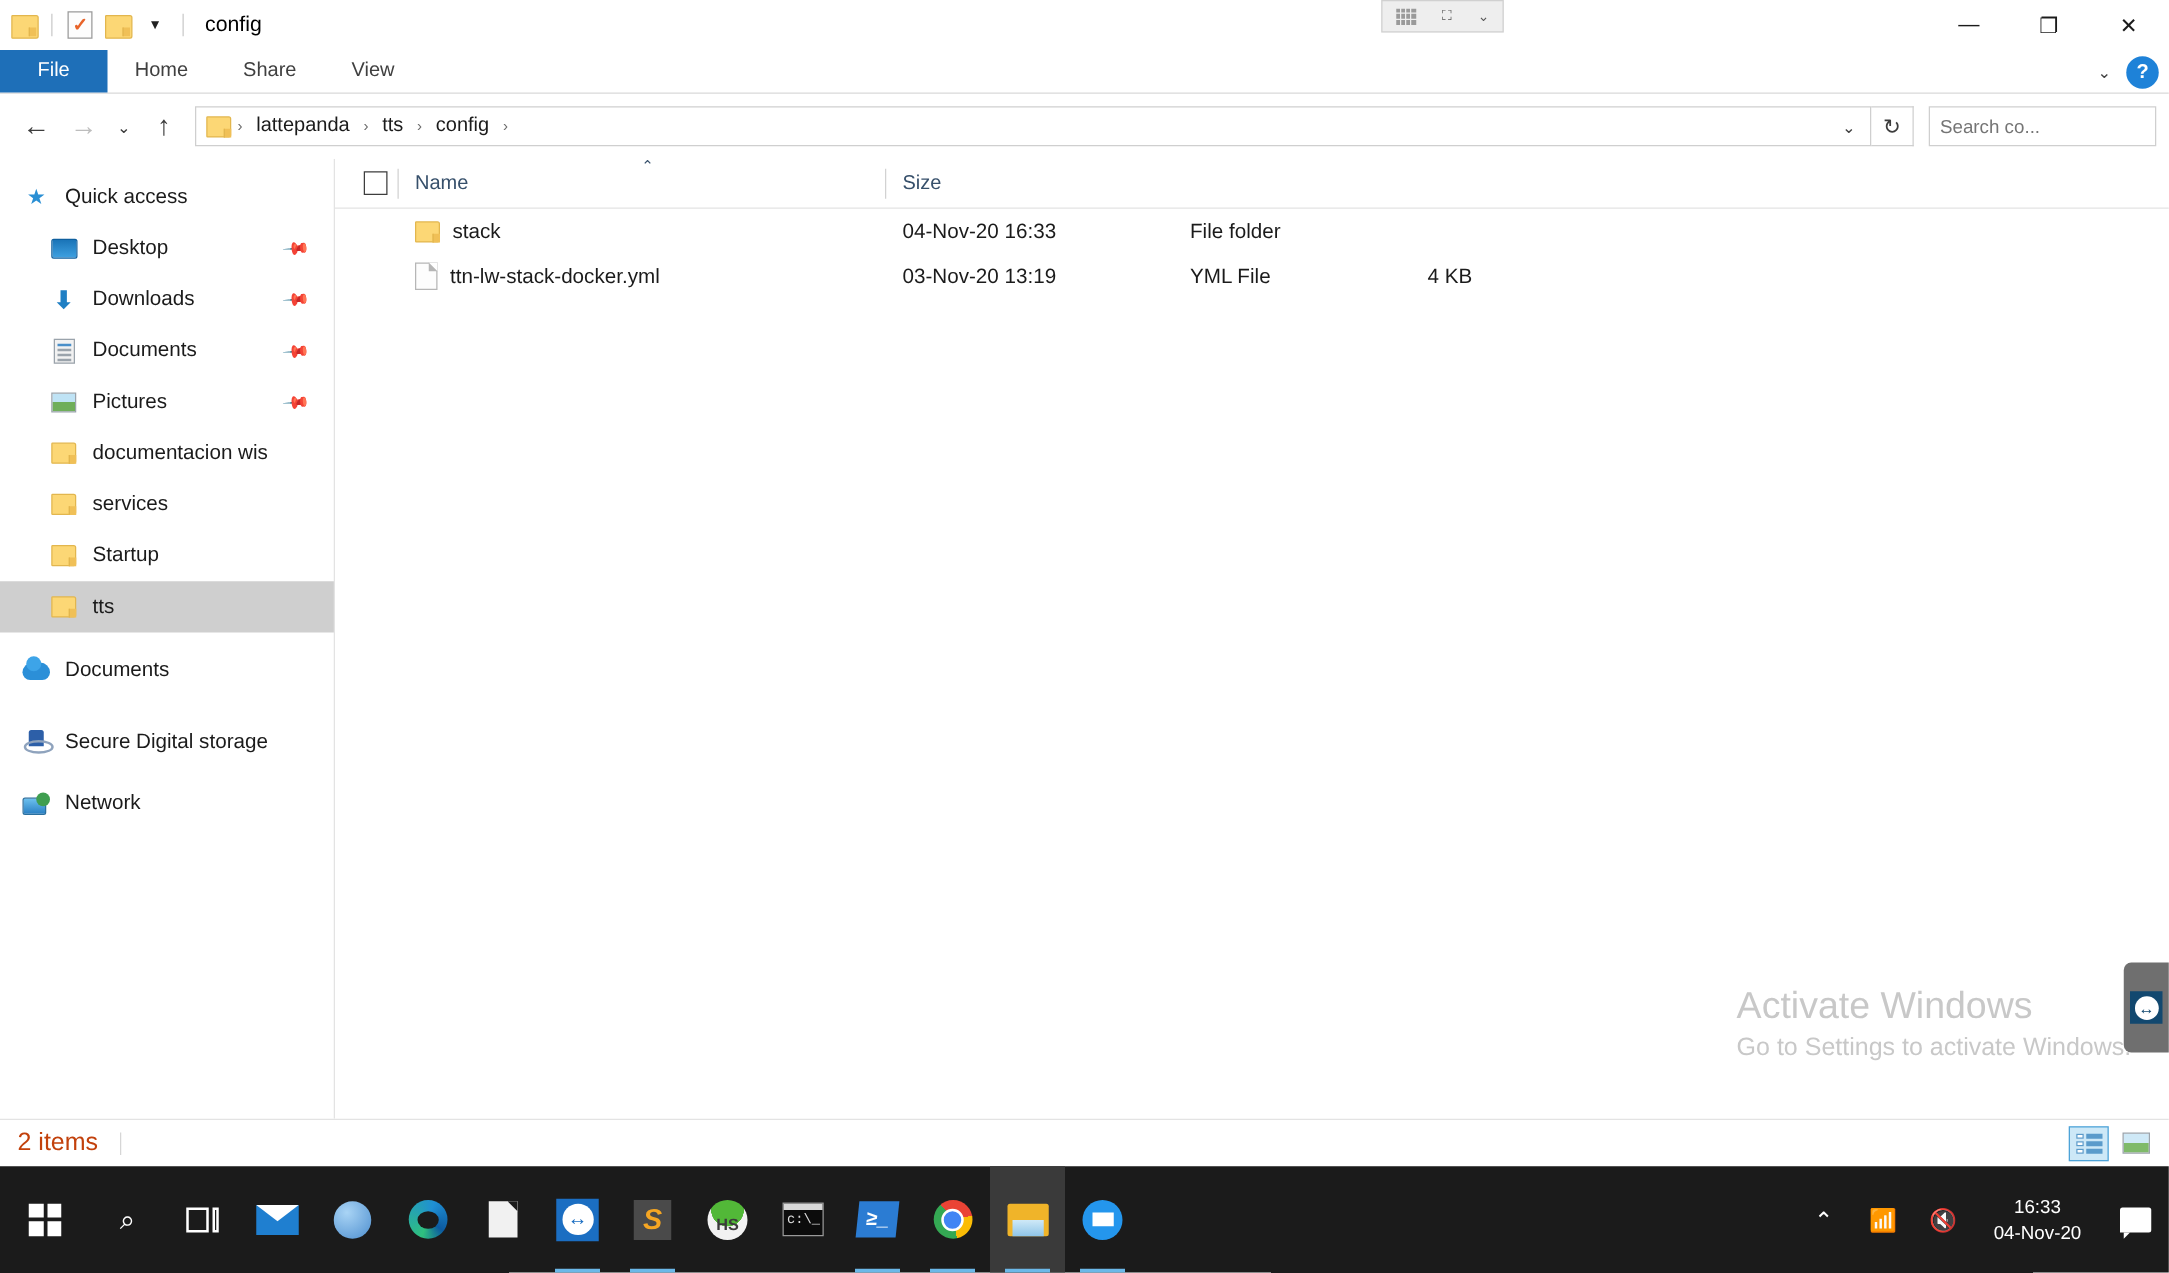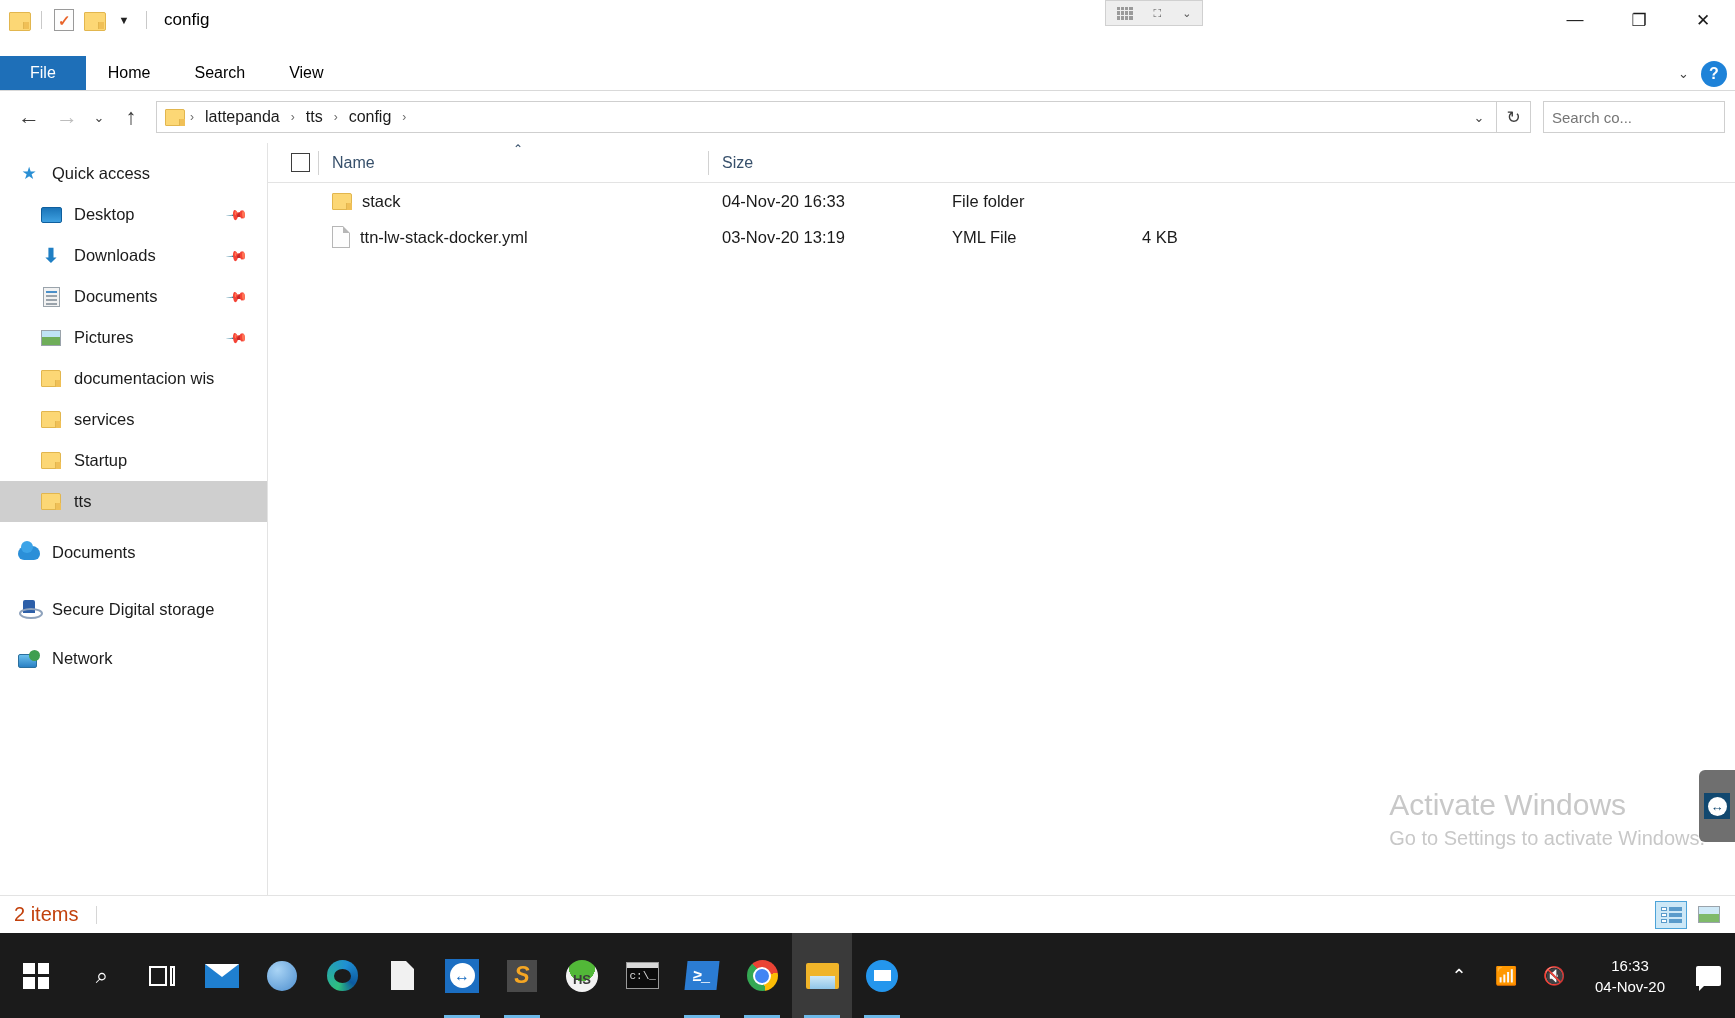--- a/index.html
+++ b/index.html
@@ -26,22 +26,22 @@
   .win-title { font-size: 17px; color: #000; margin-left: 10px; }
   .wincontrols { position: absolute; right: 0; top: 0; height: 40px; display: flex; }
   .wc { width: 64px; height: 40px; display: flex; align-items: center; justify-content: center; font-size: 17px; color: #1b1b1b; }
   .overlay-bar { position: absolute; left: 1105px; top: 0px; height: 26px; width: 98px;
     background: #eeeeee; border: 1px solid #d0d0d0; display: flex; align-items: center; justify-content: space-around; }
   .ob-ico { font-size: 11px; color: #555; }
   .grid-dots { width: 16px; height: 13px; display: grid; grid-template-columns: repeat(4,1fr); grid-template-rows: repeat(3,1fr); gap: 1px; }
   .grid-dots i { background: #9a9a9a; display:block; }
 
   
-  .ribbon { height: 35px; display: flex; align-items: stretch; border-bottom: 1px solid #d9d9d9; background: #fff; flex:none; position: relative; margin-top: 16px;}
-  .tab { padding: 0 22px; display: flex; align-items: center; font-size: 16px; color: #000000; }
+  .ribbon { height: 35px; display: flex; align-items: stretch; border-bottom: 1px solid #d9d9d9; background: #fff; flex:none; position: relative;}
+  .tab { padding: 0 22px; display: flex; align-items: center; font-size: 16px; color: #404040; }
   .tab.file { background: #1e6fb8; color: #fff; padding: 0 30px; }
   .ribbon-right { position: absolute; right: 8px; top: 0; height: 35px; display: flex; align-items: center; gap: 12px; }
   .help-btn { width: 26px; height: 26px; border-radius: 50%; background: #1e82d8; color: #fff;
     display: flex; align-items: center; justify-content: center; font-size: 16px; font-weight: bold; }
   .chev-sm { font-size: 13px; color: #444; }
 
   
   .addrbar { height: 52px; display: flex; align-items: center; gap: 0; padding: 0 10px; flex:none; background:#fff; }
   .navbtn { width: 38px; height: 36px; display: flex; align-items: center; justify-content: center; font-size: 22px; color: #3d3d3d; }
   .navbtn.dim { color: #bdbdbd; font-size: 22px; }
@@ -212,21 +212,21 @@
     <div class="wincontrols">
       <div class="wc">—</div>
       <div class="wc">❐</div>
       <div class="wc close">✕</div>
     </div>
   </div>
 
   <div class="ribbon">
     <div class="tab file">File</div>
     <div class="tab">Home</div>
-    <div class="tab">Search</div>
+    <div class="tab">Share</div>
     <div class="tab">View</div>
     <div class="ribbon-right">
       <span class="chev-sm">⌄</span>
       <span class="help-btn">?</span>
     </div>
   </div>
 
   <div class="addrbar">
     <div class="navbtn">←</div>
     <div class="navbtn dim">→</div>

